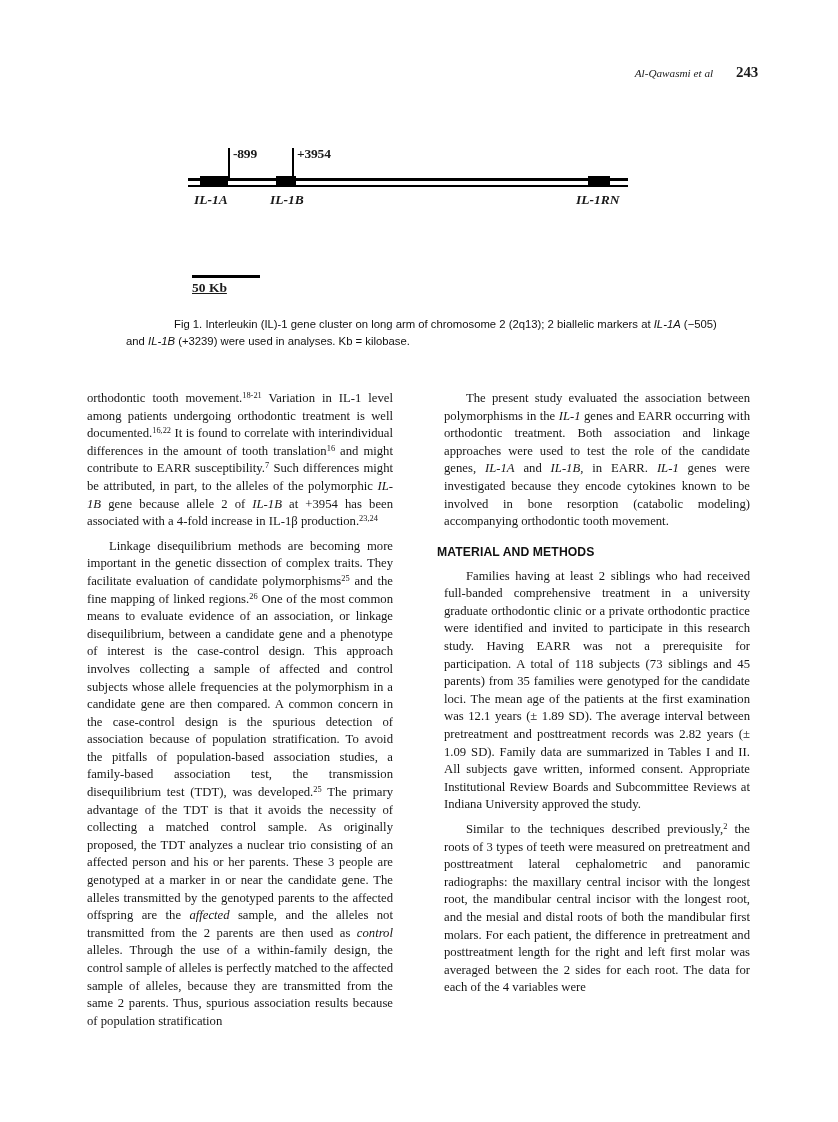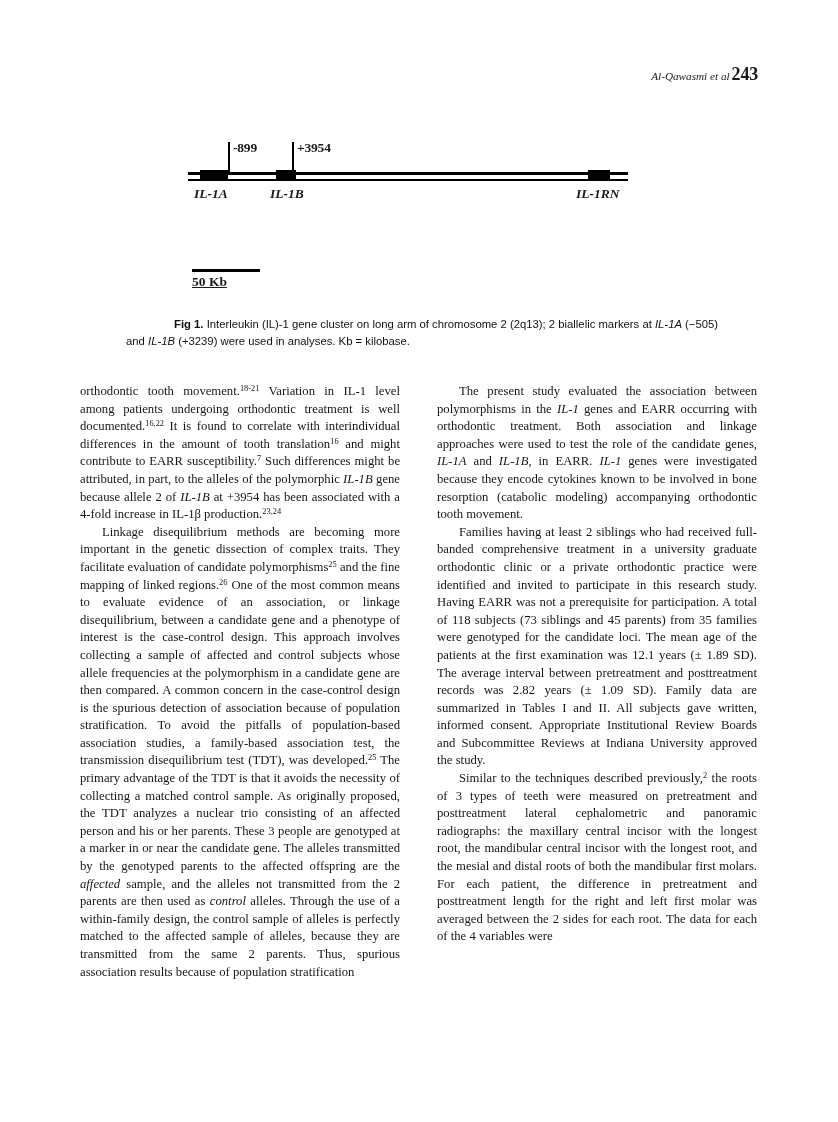--- a/index.html
+++ b/index.html
@@ -35,30 +35,30 @@
   .rh-right {
     font-style: italic;
     font-size: 11.2px;
     line-height: 1.42;
     white-space: nowrap;
     padding-top: 0px;
   }
   .rh-page {
     font-style: normal;
     font-weight: bold;
-    font-size: 18px;
-    margin-left: 2px;
+    font-size: 15px;
+    margin-left: 23px;
     letter-spacing: -0.2px;
   }
 
   
   #figure-1 {
     position: absolute;
     left: 80px;
-    top: 130px;
+    top: 136px;
     width: 678px;
     height: 230px;
   }
 
   
   .marker {
     position: absolute;
     top: 12px;
   }
   .marker .tick {
@@ -134,40 +134,40 @@
     position: absolute;
     left: 126px;
     top: 316px;
     width: 600px;
     font-family: "Liberation Sans", sans-serif;
     font-size: 11.3px;
     line-height: 1.52;
     color: #111;
     text-align: left;
   }
-  #fig-caption .cap-bold { font-weight: bold; padding-left: 48px; }
+  #fig-caption .cap-bold { font-weight: normal; padding-left: 48px; }
   #fig-caption i { font-style: italic; }
 
   
   .column {
     position: absolute;
     top: 383px;
     width: 320px;
     font-size: 12.7px;
     line-height: 1.385;
     text-align: justify;
     text-justify: inter-word;
     color: #161616;
     hyphens: manual;
   }
   #col-left  { left: 80px; }
   #col-right { left: 437px; }
 
   .column p {
-    margin: 0;
+    margin: 7px;
     text-indent: 22px;
   }
   .column p.noindent { text-indent: 0; }
 
   .column i { font-style: italic; }
   sup {
     font-size: 0.66em;
     line-height: 0;
     vertical-align: 0.52em;
   }
@@ -229,17 +229,18 @@
   <p class="noindent"><span>orthodontic tooth movement.</span><sup>18-21</sup><span> Variation in IL-1 level among patients undergoing orthodontic treatment is well documented.</span><sup>16,22</sup><span> It is found to correlate with interindividual differences in the amount of tooth translation</span><sup>16</sup><span> and might contribute to EARR susceptibility.</span><sup>7</sup><span> Such differences might be attributed, in part, to the alleles of the polymorphic </span><i>IL-1B</i><span> gene because allele 2 of </span><i>IL-1B</i><span> at +3954 has been associated with a 4-fold increase in IL-1β production.</span><sup>23,24</sup></p>
 
   <p><span>Linkage disequilibrium methods are becoming more important in the genetic dissection of complex traits. They facilitate evaluation of candidate polymorphisms</span><sup>25</sup><span> and the fine mapping of linked regions.</span><sup>26</sup><span> One of the most common means to evaluate evidence of an association, or linkage disequilibrium, between a candidate gene and a phenotype of interest is the case-control design. This approach involves collecting a sample of affected and control subjects whose allele frequencies at the polymorphism in a candidate gene are then compared. A common concern in the case-control design is the spurious detection of association because of population stratification. To avoid the pitfalls of population-based association studies, a family-based association test, the transmission disequilibrium test (TDT), was developed.</span><sup>25</sup><span> The primary advantage of the TDT is that it avoids the necessity of collecting a matched control sample. As originally proposed, the TDT analyzes a nuclear trio consisting of an affected person and his or her parents. These 3 people are genotyped at a marker in or near the candidate gene. The alleles transmitted by the genotyped parents to the affected offspring are the </span><i>affected</i><span> sample, and the alleles not transmitted from the 2 parents are then used as </span><i>control</i><span> alleles. Through the use of a within-family design, the control sample of alleles is perfectly matched to the affected sample of alleles, because they are transmitted from the same 2 parents. Thus, spurious association results because of population stratification</span></p>
 </div>
 
 <div class="column" id="col-right">
 
 
   <p><span>The present study evaluated the association between polymorphisms in the </span><i>IL-1</i><span> genes and EARR occurring with orthodontic treatment. Both association and linkage approaches were used to test the role of the candidate genes, </span><i>IL-1A</i><span> and </span><i>IL-1B</i><span>, in EARR. </span><i>IL-1</i><span> genes were investigated because they encode cytokines known to be involved in bone resorption (catabolic modeling) accompanying orthodontic tooth movement.</span></p>
 
+  <h2 class="section-head">MATERIAL AND METHODS</h2>
 
   <p><span>Families having at least 2 siblings who had received full-banded comprehensive treatment in a university graduate orthodontic clinic or a private orthodontic practice were identified and invited to participate in this research study. Having EARR was not a prerequisite for participation. A total of 118 subjects (73 siblings and 45 parents) from 35 families were genotyped for the candidate loci. The mean age of the patients at the first examination was 12.1 years (± 1.89 SD). The average interval between pretreatment and posttreatment records was 2.82 years (± 1.09 SD). Family data are summarized in Tables I and II. All subjects gave written, informed consent. Appropriate Institutional Review Boards and Subcommittee Reviews at Indiana University approved the study.</span></p>
 
   <p><span>Similar to the techniques described previously,</span><sup>2</sup><span> the roots of 3 types of teeth were measured on pretreatment and posttreatment lateral cephalometric and panoramic radiographs: the maxillary central incisor with the longest root, the mandibular central incisor with the longest root, and the mesial and distal roots of both the mandibular first molars. For each patient, the difference in pretreatment and posttreatment length for the right and left first molar was averaged between the 2 sides for each root. The data for each of the 4 variables were</span></p>
 </div>
 
 </body></html>

